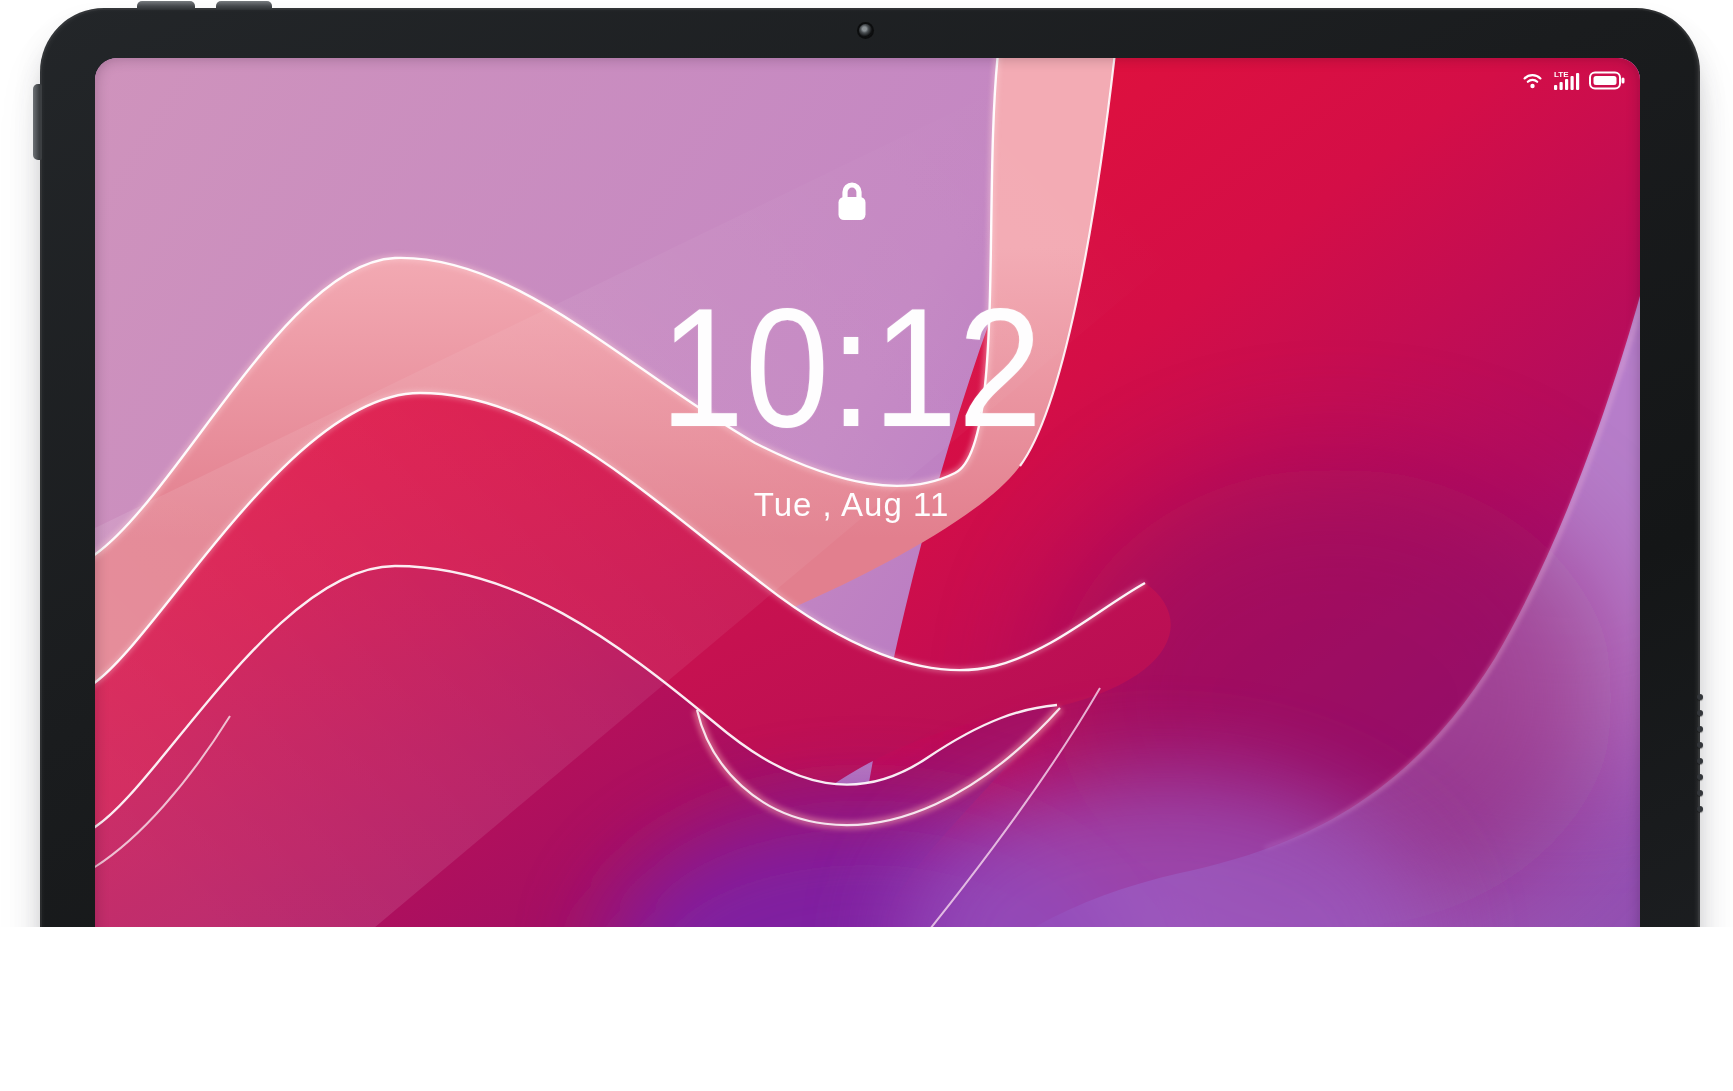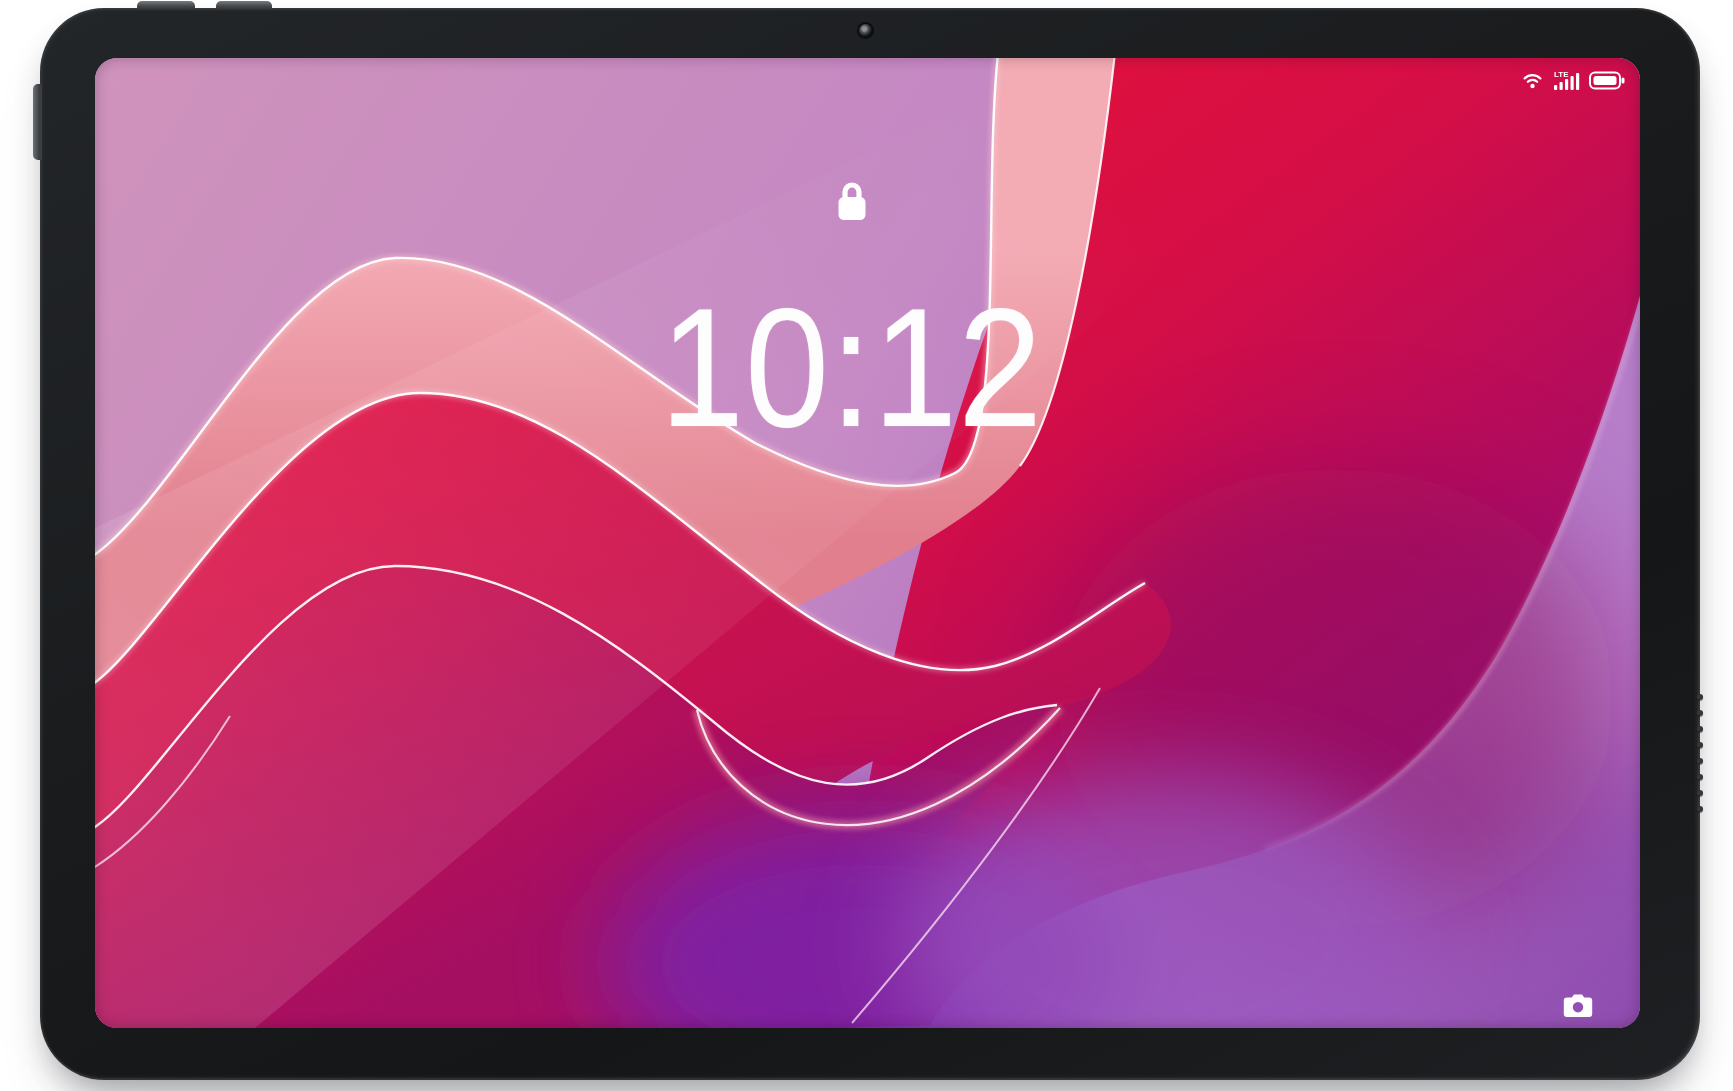--- a/index.html
+++ b/index.html
@@ -1,16 +1,16 @@
 <!DOCTYPE html>
 <html><head>
 <meta charset="utf-8">
 <style>
   html,body{margin:0;padding:0;background:#ffffff;}
-  .stage{position:relative;width:1733px;height:1091px;overflow:hidden;
+  .stage{position:relative;width:1733px;height:927px;overflow:hidden;
          font-family:"Liberation Sans",sans-serif;}
   
   .tablet{position:absolute;left:40px;top:8px;width:1660px;height:1072px;
     border-radius:64px;
     background:linear-gradient(155deg,#232629 0%,#1a1c1e 40%,#141617 70%,#1e2023 100%);
     box-shadow:
       inset 0 0 0 2px rgba(255,255,255,.05),
       inset -3px -2px 4px rgba(255,255,255,.10),
       inset 3px 2px 4px rgba(255,255,255,.04),
       0 18px 30px -8px rgba(60,60,70,.35),
@@ -181,20 +181,21 @@
           <rect x="32.5" y="6.5" width="3" height="6" rx="1.5" fill="#ffffff"></rect>
         </svg>
       </div>
 
       <div class="center-col">
         <svg class="lockicon" width="36" height="48" viewBox="0 0 36 48">
           <path d="M11 22 v-6 a7 7 0 0 1 14 0 v6" fill="none" stroke="#ffffff" stroke-width="5.2"></path>
           <rect x="4.5" y="21" width="27" height="23" rx="5.5" fill="#ffffff"></rect>
         </svg>
         <div class="clock">10:12</div>
+        <div class="date">Tue , Aug 11</div>
       </div>
 
       <svg class="cam-shortcut" viewBox="0 0 32 28">
         <path fill="#ffffff" fill-rule="evenodd" d="M12,2.5 L9.8,5.5 H5 a3.2,3.2 0 0 0 -3.2,3.2 v13 a3.2,3.2 0 0 0 3.2,3.2 h22
              a3.2,3.2 0 0 0 3.2,-3.2 v-13 a3.2,3.2 0 0 0 -3.2,-3.2 h-4.8 L20,2.5 Z
              M16,10 a5.2,5.2 0 1 1 -0.001,0 Z"></path>
         <circle cx="16" cy="15.2" r="3" fill="none" stroke="#ffffff" stroke-width="0"></circle>
       </svg>
     </div>
   </div>

